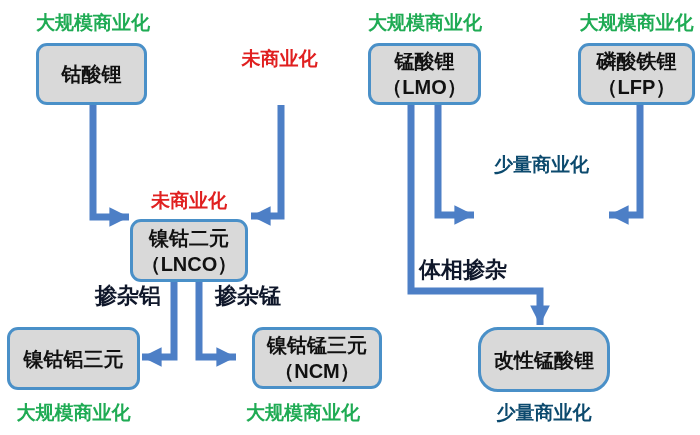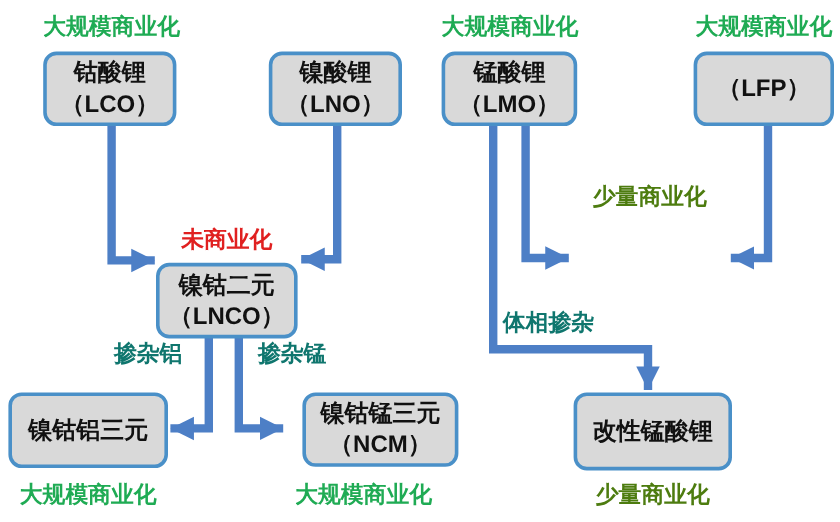--- a/index.html
+++ b/index.html
@@ -23,38 +23,38 @@
   }
   .nl{white-space:nowrap;}
 
   .status{
     position:absolute;
     font-size:19px;font-weight:bold;line-height:22px;
     text-align:center;white-space:nowrap;
   }
   .green{color:#1fab54;}
   .red{color:#e02020;margin-top:36px;}
-  .purple{color:#4d7c0f;}
+  .purple{color:#0c4a6e;}
 
   .elabel{
     position:absolute;
-    color:#0f766e;font-size:19px;font-weight:bold;line-height:22px;
+    color:#0f172a;font-size:22px;font-weight:bold;line-height:22px;
     white-space:nowrap;
   }
 
   
   #n-lco {left:36px; top:43px; width:111px;height:62px;}
   #n-lno {left:224px;top:43px; width:111px;height:62px;}
   #n-lmo {left:368px;top:43px; width:113px;height:62px;text-align:right;}
   #n-lfp {left:578px;top:43px; width:117px;height:62px;}
   #n-lnco{left:130px;top:185px;width:118px;height:63px;margin-top:34px;}
   #n-lfmp{left:475px;top:184px;width:133px;height:63px;}
   #n-nca {left:7px;  top:327px;width:133px;height:63px;gap:40px;}
   #n-ncm {left:252px;top:327px;width:130px;height:62px;}
-  #n-mlmo{left:478px;top:327px;width:132px;height:65px;}
+  #n-mlmo{left:478px;top:327px;width:132px;height:65px;border-radius:20px;}
 
   
   #s-lco {left:36px; width:111px;top:12px;}
   #s-lno {left:224px;width:111px;top:12px;}
   #s-lmo {left:368px;width:113px;top:12px;}
   #s-lfp {left:578px;width:117px;top:12px;}
   #s-lnco{left:130px;width:118px;top:154px;}
   #s-lfmp{left:475px;width:133px;top:154px;}
   #s-nca {left:7px;  width:133px;top:402px;}
   #s-ncm {left:238px;width:130px;top:402px;}
@@ -96,34 +96,30 @@
   <div class="status green" id="s-nca">大规模商业化</div>
   <div class="status green" id="s-ncm">大规模商业化</div>
   <div class="status purple" id="s-mlmo">少量商业化</div>
 
   <div class="elabel" id="el-al">掺杂铝</div>
   <div class="elabel" id="el-mn">掺杂锰</div>
   <div class="elabel" id="el-bulk">体相掺杂</div>
 
   <div class="node" id="n-lco">
     <div class="nl">钴酸锂</div>
-    <div class="nl">（LCO）</div>
   </div>
 
-  <div class="node" id="n-lno">
-    <div class="nl">镍酸锂</div>
-    <div class="nl">（LNO）</div>
-  </div>
 
   <div class="node" id="n-lmo">
     <div class="nl">锰酸锂</div>
     <div class="nl">（LMO）</div>
   </div>
 
   <div class="node" id="n-lfp">
+    <div class="nl">磷酸铁锂</div>
     <div class="nl">（LFP）</div>
   </div>
 
   <div class="node" id="n-lnco">
     <div class="nl">镍钴二元</div>
     <div class="nl">（LNCO）</div>
   </div>
 
 
   <div class="node" id="n-nca">

